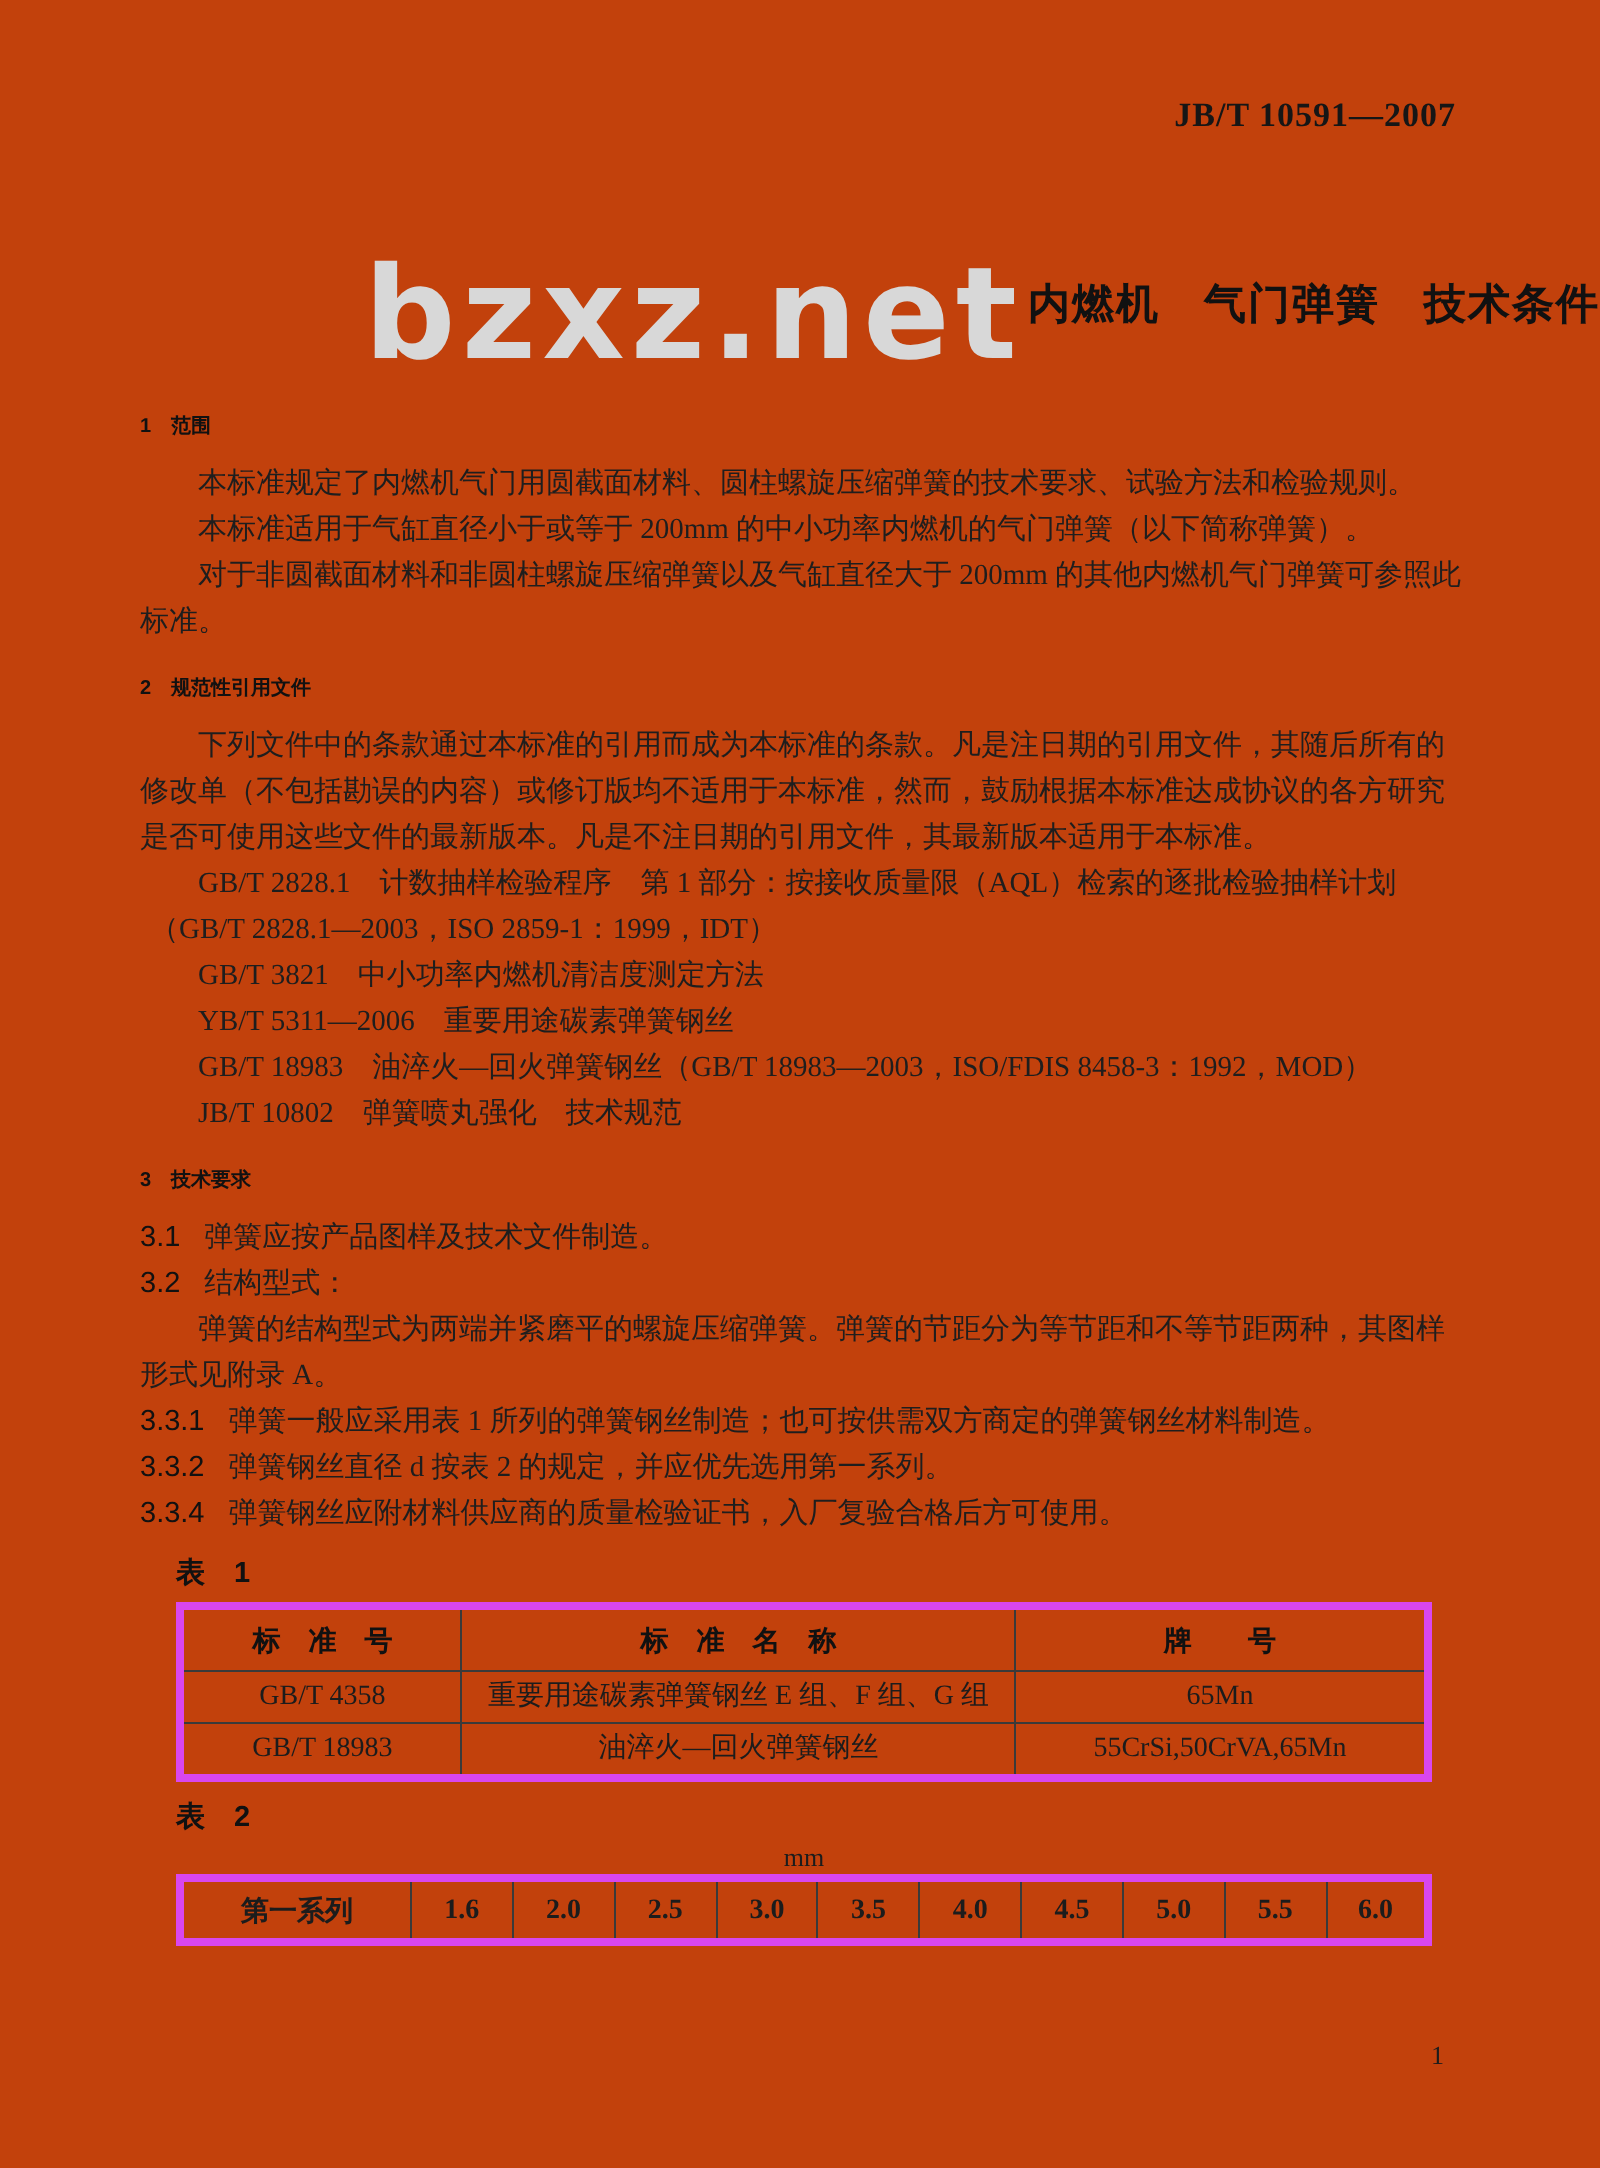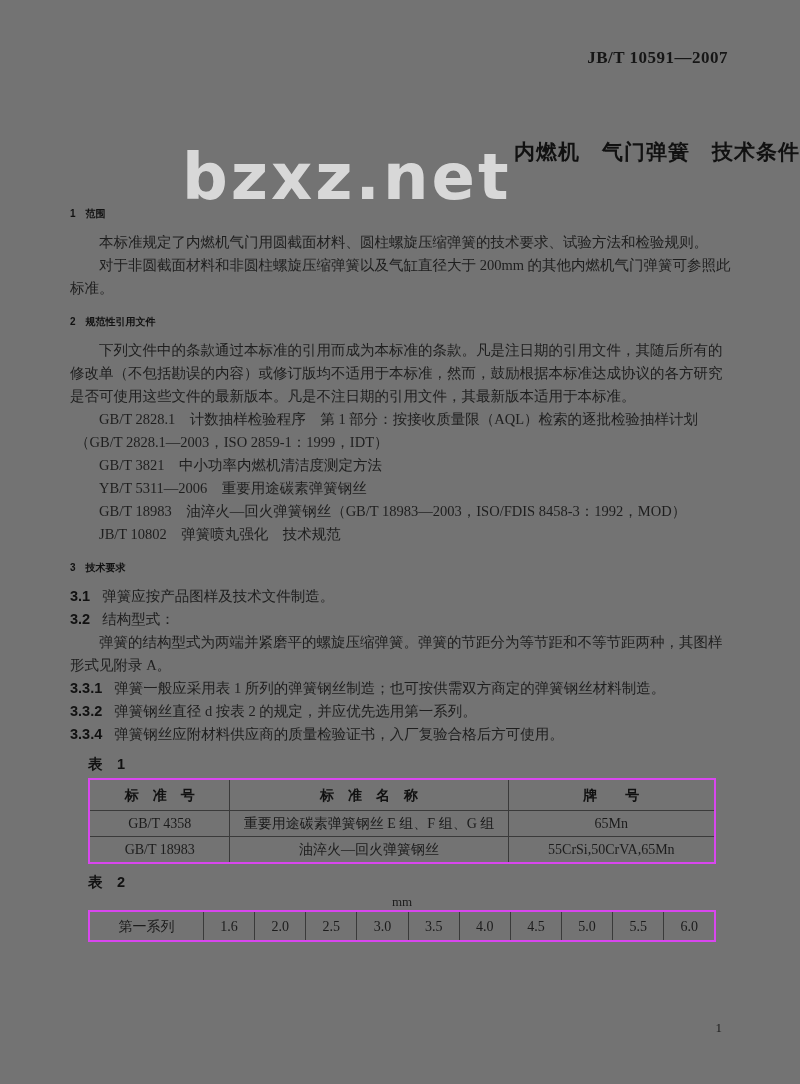--- a/index.html
+++ b/index.html
@@ -4,34 +4,34 @@
 <style>
   html,body{margin:0;padding:0;}
   body{
     width:800px;height:1084px;
     background:#e9e9e9;
     font-family:"Liberation Serif","DejaVu Serif",serif;
   }
   .page{
     position:relative;
     width:800px;height:1084px;
-    background:#737373;
+    background:#c2410c;
     color:#222;
     overflow:hidden;
   }
   
   .std-code{
     position:absolute;top:48px;right:72px;
     font-family:"Liberation Serif","DejaVu Serif",serif;
     font-weight:bold;font-size:17px;color:#161616;
     letter-spacing:.5px;
   }
   
   .watermark{
-    position:absolute;top:140px;left:182px;
+    position:absolute;top:121px;left:182px;
     font-family:"DejaVu Sans","Liberation Sans",sans-serif;
     font-weight:bold;font-size:64px;color:#d8d8d8;
     letter-spacing:3px;z-index:0;user-select:none;
   }
   .doc-title{
     position:absolute;top:138px;left:0;width:100%;
     text-align:right;
     font-family:"Liberation Sans","DejaVu Sans",sans-serif;
     font-weight:bold;font-size:21px;color:#111;
     z-index:1;letter-spacing:1px;
@@ -48,21 +48,21 @@
     margin:10px 0 6px 0;line-height:23px;
   }
   .sec-head:first-child{margin-top:0;}
   .para{ text-indent:29px; }
   .one-line{ white-space:nowrap; }
   .ref-line{ padding-left:29px; white-space:nowrap; }
   .ref-cont{ padding-left:5px; white-space:nowrap; }
   .clause{ white-space:nowrap; }
   .clause .cnum{
     font-family:"Liberation Sans","DejaVu Sans",sans-serif;
-    font-weight:bold;color:#111;
+    font-weight:normal;color:#111;
     display:inline-block;min-width:0;margin-right:12px;
   }
   .body-indent{ text-indent:29px; white-space:normal; }
   
   .tbl-caption{
     margin-top:8px;
     width:628px;margin-left:18px;text-align:left;
     font-family:"Liberation Sans","DejaVu Sans",sans-serif;
     font-weight:bold;font-size:14.5px;color:#111;
     line-height:20px;
@@ -72,34 +72,34 @@
     margin-left:18px;width:628px;
     font-size:14px;color:#1c1c1c;
     table-layout:fixed;
   }
   .t1{margin-top:4px;}
   th,td{
     border:1px solid #3a3a3a;
     text-align:center;vertical-align:middle;
     padding:0 4px;overflow:hidden;
   }
-  table{border:2px solid #d946ef;}
+  table{border:4px solid #d946ef;}
   .t1 th{
     height:30px;font-weight:normal;
     font-family:"Liberation Sans","DejaVu Sans",sans-serif;
     font-weight:bold;color:#111;
   }
   .t1 td{height:25px;}
   .t1 .c1{width:22%;} .t1 .c2{width:45%;} .t1 .c3{width:33%;}
   .unit-row{
     width:628px;margin-left:18px;text-align:center;
     font-size:13px;line-height:16px;color:#1c1c1c;
     margin-top:2px;
   }
-  .t2 td{height:28px;}
+  .t2 td{height:28px;font-weight:bold;}
   .t2 .lab{
     width:105px;
     font-family:"Liberation Sans","DejaVu Sans",sans-serif;
   }
   .page-num{
     position:absolute;right:78px;bottom:48px;
     font-size:13px;color:#1c1c1c;
   }
 </style>
 </head>
@@ -110,20 +110,21 @@
   <div class="std-code">JB/T 10591—2007</div>
 
   <div class="watermark">bzxz.net</div>
 
   <div class="doc-title">内燃机　气门弹簧　技术条件</div>
 
   <div class="content">
 
     <div class="sec-head">1　范围</div>
     <div class="para one-line">本标准规定了内燃机气门用圆截面材料、圆柱螺旋压缩弹簧的技术要求、试验方法和检验规则。</div>
+    <div class="para one-line">本标准适用于气缸直径小于或等于 200mm 的中小功率内燃机的气门弹簧（以下简称弹簧）。</div>
     <div class="para">对于非圆截面材料和非圆柱螺旋压缩弹簧以及气缸直径大于 200mm 的其他内燃机气门弹簧可参照此标准。</div>
 
     <div class="sec-head">2　规范性引用文件</div>
     <div class="para">下列文件中的条款通过本标准的引用而成为本标准的条款。凡是注日期的引用文件，其随后所有的修改单（不包括勘误的内容）或修订版均不适用于本标准，然而，鼓励根据本标准达成协议的各方研究是否可使用这些文件的最新版本。凡是不注日期的引用文件，其最新版本适用于本标准。</div>
     <div class="ref-line">GB/T 2828.1　计数抽样检验程序　第 1 部分：按接收质量限（AQL）检索的逐批检验抽样计划</div>
     <div class="ref-cont">（GB/T 2828.1—2003，ISO 2859-1：1999，IDT）</div>
     <div class="ref-line">GB/T 3821　中小功率内燃机清洁度测定方法</div>
     <div class="ref-line">YB/T 5311—2006　重要用途碳素弹簧钢丝</div>
     <div class="ref-line">GB/T 18983　油淬火—回火弹簧钢丝（GB/T 18983—2003，ISO/FDIS 8458-3：1992，MOD）</div>
     <div class="ref-line">JB/T 10802　弹簧喷丸强化　技术规范</div>

